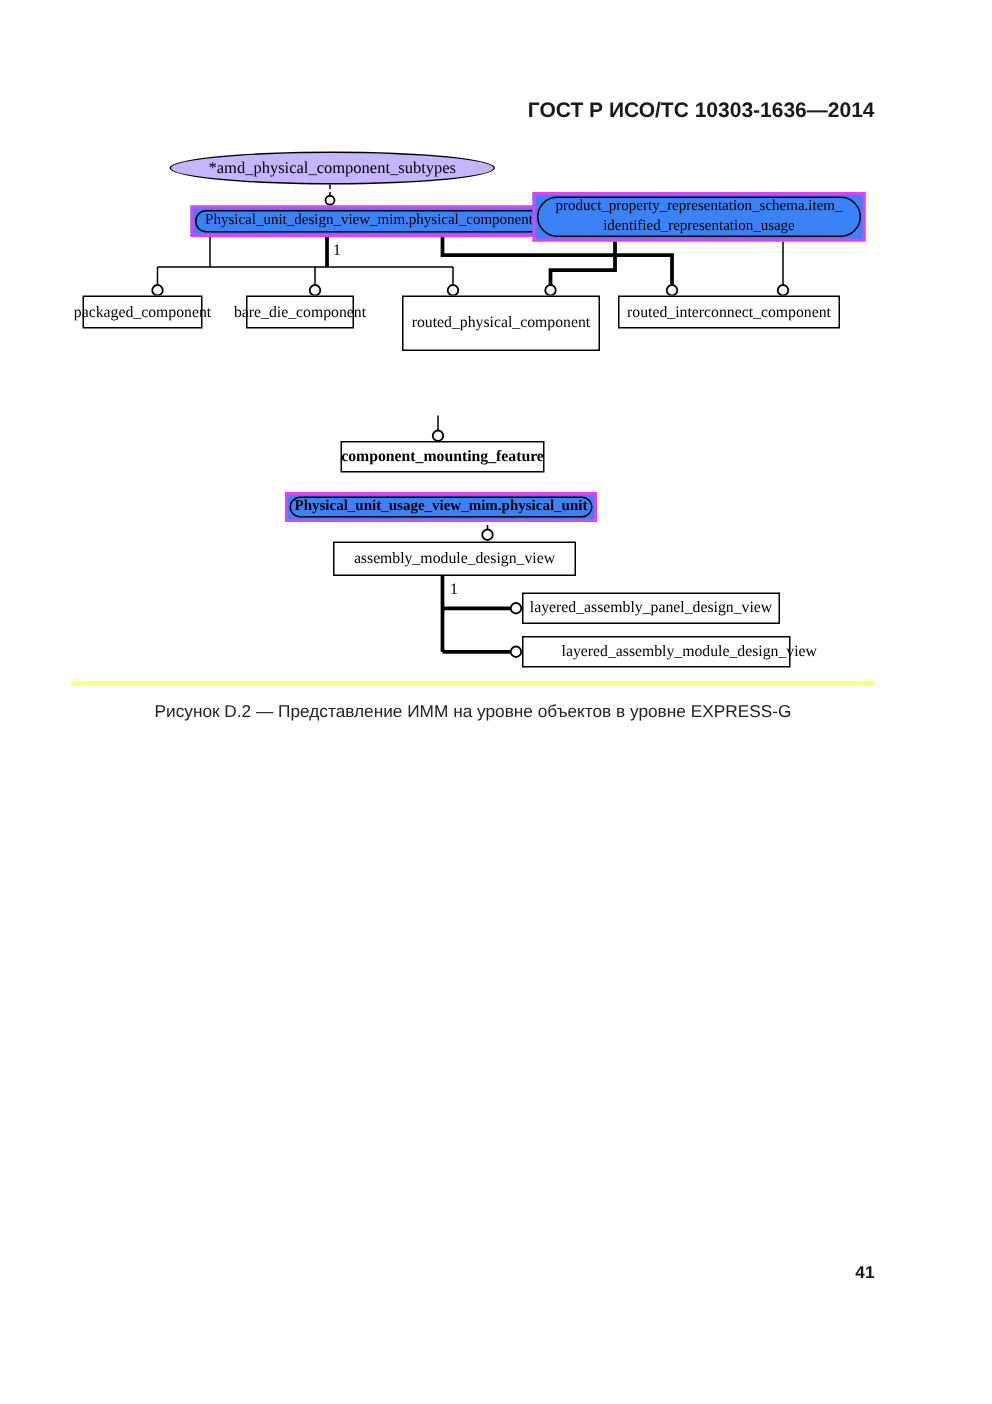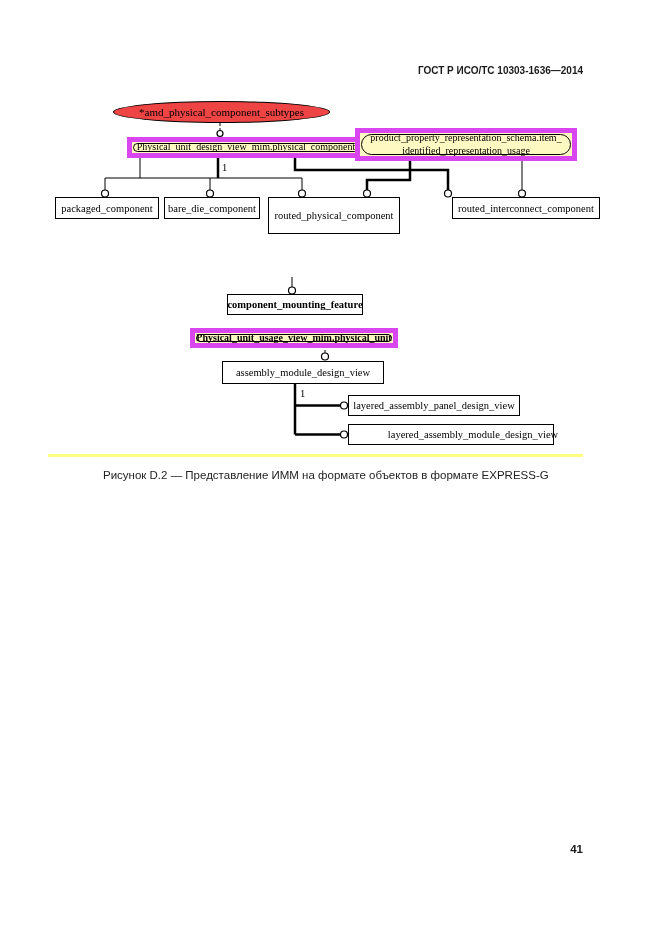--- a/index.html
+++ b/index.html
@@ -7,46 +7,46 @@
     position:relative;
     width:661px;height:936px;
     background:#ffffff;
     font-family:"Liberation Serif", serif;
     color:#000;
     overflow:hidden;
   }
   .hdr{
     position:absolute;top:65px;right:78px;
     font-family:"Liberation Sans", sans-serif;
-    font-weight:bold;font-size:10px;color:#1a1a1a;
+    font-weight:bold;font-size:14px;color:#1a1a1a;
     white-space:nowrap;
   }
   .connectors{position:absolute;left:0;top:0;pointer-events:none;}
   
   .ebox{
     position:absolute;
     border:1px solid #000;background:#fff;
     display:flex;align-items:center;justify-content:center;
     font-size:10.5px;white-space:nowrap;box-sizing:border-box;
   }
   
   .dbox{
     position:absolute;
-    border:5px solid #d946ef;background:#fef9c3;
+    border:2px solid #d946ef;background:#3b82f6;
     padding:1px;box-sizing:border-box;
   }
   .dbox .inner{
     border:1px solid #000;border-radius:10px;
     width:100%;height:100%;box-sizing:border-box;
     display:flex;flex-direction:column;align-items:center;justify-content:center;
     font-size:10px;white-space:nowrap;line-height:1.25;
   }
   .ellipse{
     position:absolute;
-    border:1px solid #000;border-radius:50%;background:#ef4444;
+    border:1px solid #000;border-radius:50%;background:#c4b5fd;
     display:flex;align-items:center;justify-content:center;
     font-size:11px;white-space:nowrap;box-sizing:border-box;
   }
   .card{
     position:absolute;font-size:10.5px;color:#000;
     font-family:"Liberation Serif", serif;
   }
   .divider{position:absolute;left:48px;top:454px;width:535px;height:3px;}
   .caption{
     position:absolute;left:103px;top:469px;
@@ -115,30 +115,30 @@
 
   <div class="dbox" style="left:355px;top:128px;width:222px;height:33px;">
     <div class="inner" style="border-radius:14px;">
       <span>product_property_representation_schema.item_</span>
       <span>identified_representation_usage</span>
     </div>
   </div>
 
   <div class="card" style="left:222px;top:162px;">1</div>
 
-  <div class="ebox" style="left:55px;top:197px;width:104px;height:22px;">
+  <div class="ebox" style="left:55px;top:197px;width:80px;height:22px;">
     <span>packaged_component</span>
   </div>
-  <div class="ebox" style="left:164px;top:197px;width:96px;height:22px;">
+  <div class="ebox" style="left:164px;top:197px;width:72px;height:22px;">
     <span>bare_die_component</span>
   </div>
   <div class="ebox" style="left:268px;top:197px;width:132px;height:37px;">
     <span>routed_physical_component</span>
   </div>
-  <div class="ebox" style="left:412px;top:197px;width:148px;height:22px;margin-left:40px;">
+  <div class="ebox" style="left:412px;top:197px;width:148px;height:22px;">
     <span>routed_interconnect_component</span>
   </div>
 
 
   <div class="ebox" style="left:227px;top:294px;width:136px;height:21px;font-weight:bold;">
     <span>component_mounting_feature</span>
   </div>
 
   <div class="dbox" style="left:190px;top:328px;width:208px;height:20px;font-weight:bold;">
     <div class="inner">
@@ -148,23 +148,23 @@
 
   <div class="ebox" style="left:222px;top:361px;width:162px;height:23px;">
     <span>assembly_module_design_view</span>
   </div>
 
   <div class="card" style="left:300px;top:388px;">1</div>
 
   <div class="ebox" style="left:348px;top:395px;width:172px;height:21px;">
     <span>layered_assembly_panel_design_view</span>
   </div>
-  <div class="ebox" style="left:348px;top:424px;width:206px;height:21px;padding-left:44px;">
+  <div class="ebox" style="left:348px;top:424px;width:179px;height:21px;padding-left:44px;">
     <span>layered_assembly_module_design_view</span>
   </div>
 
   <div class="divider" style="background: rgb(255, 255, 128);"></div>
 
-  <div class="caption">Рисунок D.2 — Представление ИММ на формате объектов в формате EXPRESS-G</div>
+  <div class="caption">Рисунок D.2 — Представление ИММ на уровне объектов в уровне EXPRESS-G</div>
 
   <div class="pagenum">41</div>
 
 </div>
 
 </body></html>

